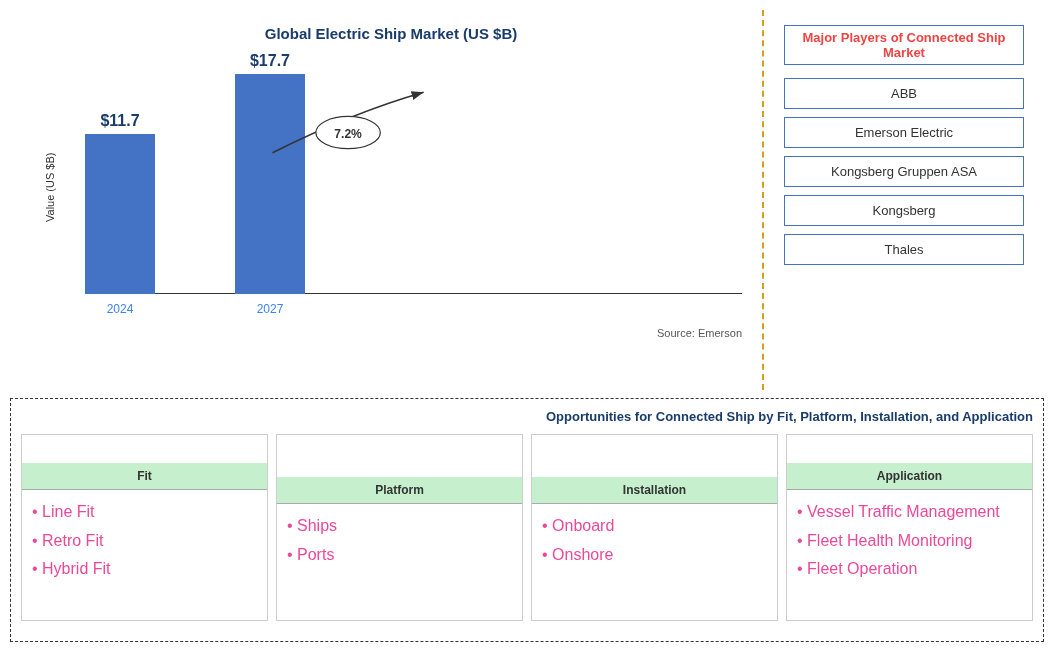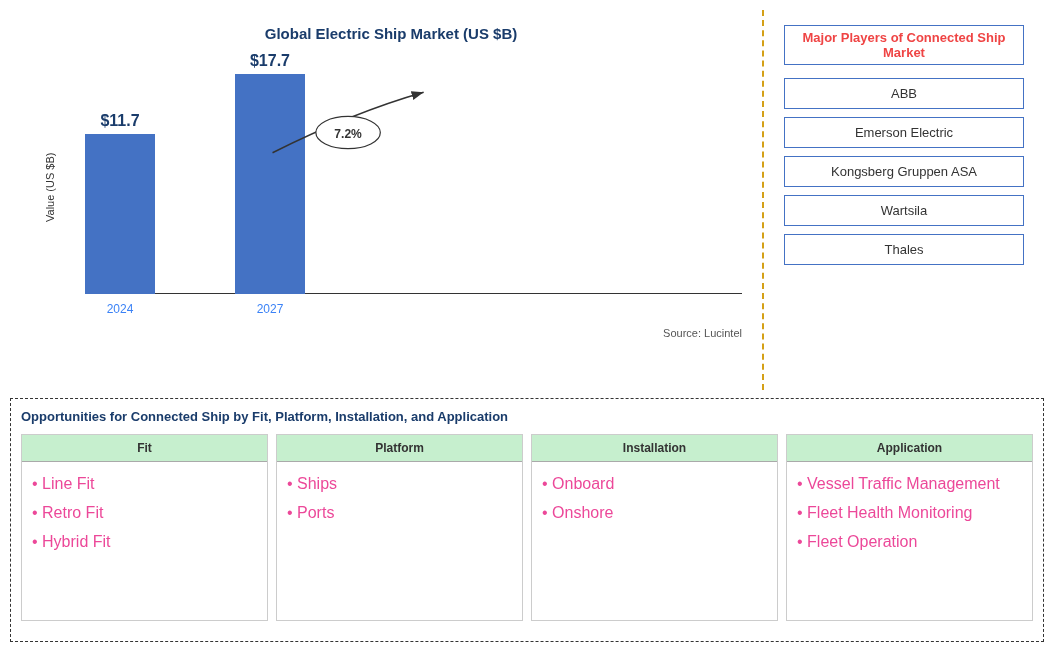--- a/index.html
+++ b/index.html
@@ -137,37 +137,38 @@
       color: #333;
     }
     
     .bottom-section {
       flex: 1;
       border: 1.5px dashed #333;
       margin-top: 8px;
       padding: 10px;
     }
     .bottom-title {
-      text-align: left;
+      text-align: right;
       font-size: 13px;
       font-weight: bold;
       color: #1a3c6b;
       margin-bottom: 10px;
     }
     .opportunities-grid {
       display: flex;
       flex-direction: row;
       gap: 8px;
       height: calc(100% - 35px);
     }
     .opp-col {
       flex: 1;
       display: flex;
       flex-direction: column;
       border: 1px solid #ccc;
+      justify-content: center;
     }
     .opp-col-header {
       background: #c6efce;
       padding: 6px 8px;
       text-align: center;
       font-size: 12px;
       font-weight: bold;
       color: #333;
       border-bottom: 1px solid #aaa;
     }
@@ -226,29 +227,29 @@
                   <polygon points="0 0, 8 3, 0 6" fill="#333"></polygon>
                 </marker>
               </defs>
 
               <ellipse cx="175" cy="80" rx="32" ry="16" stroke="#333" stroke-width="1.2" fill="#fff"></ellipse>
               <text x="175" y="85" text-anchor="middle" font-size="12" font-weight="bold" fill="#333">7.2%</text>
             </svg>
           </div>
         </div>
       </div>
-      <div class="source-text">Source: Lucintel</div>
+      <div class="source-text">Source: Emerson</div>
     </div>
 
     <div class="major-players">
       <div class="players-title-box">Major Players of Connected Ship Market</div>
       <div class="player-box">ABB</div>
       <div class="player-box">Emerson Electric</div>
       <div class="player-box">Kongsberg Gruppen ASA</div>
-      <div class="player-box">Wartsila</div>
+      <div class="player-box">Kongsberg</div>
       <div class="player-box">Thales</div>
     </div>
   </div>
 
   <div class="bottom-section">
     <div class="bottom-title">Opportunities for Connected Ship by Fit, Platform, Installation, and Application</div>
     <div class="opportunities-grid">
 
       <div class="opp-col">
         <div class="opp-col-header">Fit</div>

